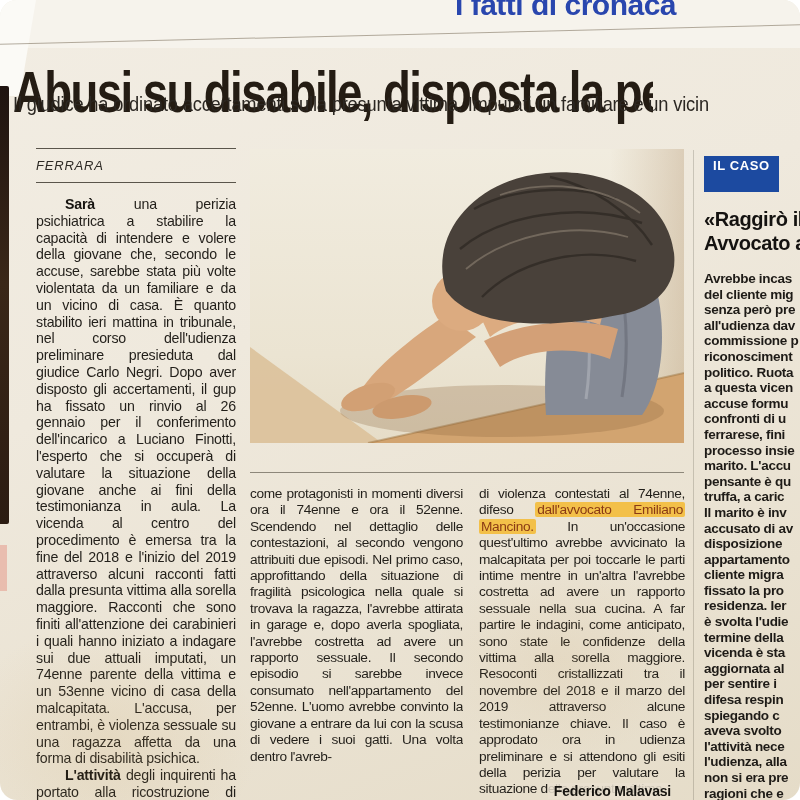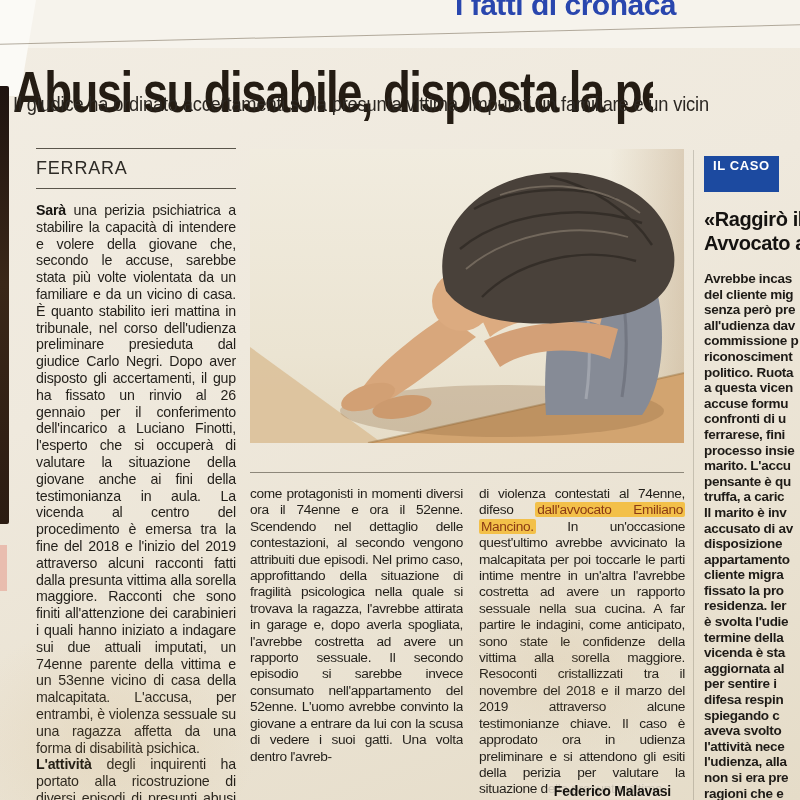--- a/index.html
+++ b/index.html
@@ -1,44 +1,44 @@
 <!DOCTYPE html>
 <html lang="it"><head>
 <meta charset="utf-8">
 <style>
   html,body{margin:0;padding:0;}
   .page{
     position:relative;width:800px;height:800px;overflow:hidden;
     background:linear-gradient(160deg,#f2ede3 0%,#efe9dd 40%,#e9e1d0 78%,#e5dcc8 100%);
-    font-family:"Liberation Sans",sans-serif;color:#211e1a;
+    font-family:"Liberation Sans",sans-serif;color:#211e1a;border-radius:17px;
   }
   .top-band{position:absolute;left:0;top:0;width:800px;height:48px;background:#f6f3ec;}
   .torn-corner{position:absolute;left:0;top:0;width:36px;height:96px;background:#fbfaf6;
     clip-path:polygon(0 0,100% 0,55% 100%,0 100%);}
   .fold-line{position:absolute;left:-6px;top:44px;width:815px;height:1px;background:rgba(120,108,88,.55);
     transform:rotate(-1.4deg);transform-origin:left center;}
   .masthead{position:absolute;left:455px;top:-12px;font-size:30px;font-weight:bold;
     color:#2946ae;letter-spacing:-.5px;white-space:nowrap;}
   .headline{position:absolute;left:13px;top:22px;width:800px;overflow:hidden;
     font-size:57px;line-height:64px;font-weight:bold;letter-spacing:-2px;color:#241c13;
     white-space:nowrap;transform:scaleX(.80);transform-origin:left center;}
   .subheadline{position:absolute;left:13px;top:92px;width:800px;overflow:hidden;
     font-size:21px;letter-spacing:-.2px;color:#2b2722;white-space:nowrap;
     transform:scaleX(.87);transform-origin:left center;}
   .left-strip{position:absolute;left:0;top:86px;width:9px;height:438px;
     background:linear-gradient(180deg,#1f1410 0%,#3a2718 45%,#2c1c12 100%);border-radius:0 2px 2px 0;}
   .pink-edge{position:absolute;left:0;top:545px;width:7px;height:46px;background:#e7b3a4;opacity:.8;}
 
   .col1{position:absolute;left:36px;top:148px;width:200px;}
   .kicker-box{border-top:1.5px solid #5a554b;border-bottom:1.5px solid #5a554b;
-    padding:9px 0;font-size:18px;letter-spacing:.8px;color:#2e2b26;}
+    padding:9px 0;font-size:13px;letter-spacing:.8px;color:#2e2b26;font-style:italic;}
   .col1 .body{margin-top:13px;font-size:14.2px;line-height:16.8px;letter-spacing:-.2px;
     text-align:justify;color:#221f1a;}
   .col1 p{margin:0;}
-  b.lead{font-weight:bold;color:#15130f;}
+  b.lead{font-weight:bold;color:#15130f;margin-left:29px;}
 
   .photo{position:absolute;left:250px;top:149px;width:434px;height:294px;}
   .caption{position:absolute;left:250px;top:451px;width:440px;
     font-size:13.5px;font-weight:bold;color:#16130f;letter-spacing:-.1px;}
   .caption-rule{position:absolute;left:250px;top:472px;width:434px;height:1px;background:#8d877a;}
 
   .textcol{position:absolute;top:486px;height:314px;overflow:hidden;
     font-size:13.7px;line-height:16.4px;letter-spacing:-.35px;text-align:justify;color:#221f1a;}
   .col2{left:250px;width:213px;}
   .col3{left:479px;width:206px;}

